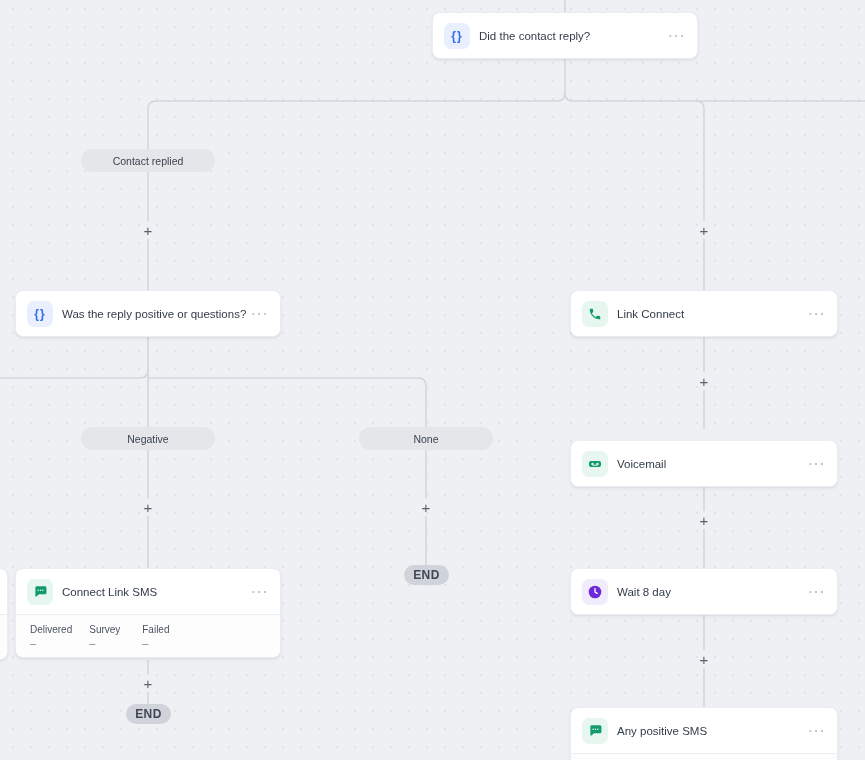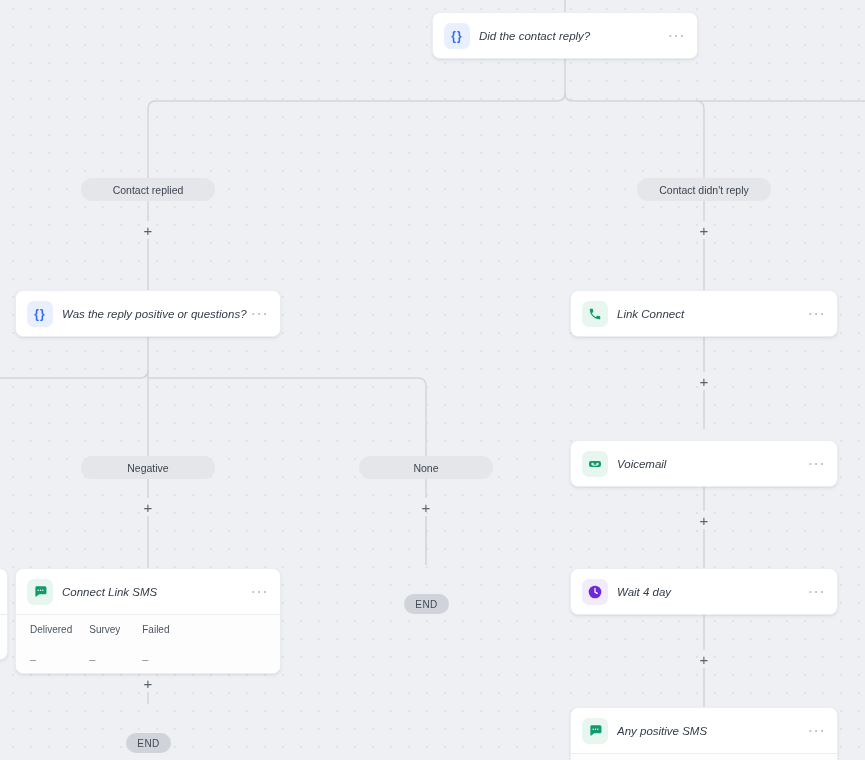--- a/index.html
+++ b/index.html
@@ -20,38 +20,38 @@
     cursor:pointer;
   }
   .node-head { display:flex; align-items:center; height:45px; padding:0 11px; }
   .nicon {
     width:26px; height:26px; border-radius:7px; flex:none; margin-right:9px;
     display:flex; align-items:center; justify-content:center;
   }
   .nicon.blue   { background:#e9effc; color:#2e6bf0; font-weight:700; font-size:12px; letter-spacing:1px; }
   .nicon.green  { background:#e7f6ee; }
   .nicon.purple { background:#f1ecfc; }
-  .ntitle { flex:1; font-size:11.5px; color:#333c49; white-space:nowrap; overflow:hidden;font-style:italic; }
+  .ntitle { flex:1; font-size:11.5px; color:#333c49; white-space:nowrap; overflow:hidden; }
   .nmenu  { color:#bfc4cc; font-size:13px; font-weight:700; letter-spacing:1.5px; cursor:pointer; line-height:1; }
 
   .stats {
     display:flex; gap:17px; padding:9px 11px 8px 14px;
     border-top:1px solid #eaedf1; background:#fdfdfe; border-radius:0 0 8px 8px;
   }
-  .stat { display:flex; flex-direction:column; gap:18px; min-width:36px; }
+  .stat { display:flex; flex-direction:column; gap:2px; min-width:36px; }
   .stat-label { font-size:10px; color:#4b5462; }
   .stat-value { font-size:11px; color:#7b8390; }
 
   .pill {
     position:absolute; z-index:2; background:#e4e6e9; border-radius:999px;
     display:flex; align-items:center; justify-content:center;
-    font-size:10.5px; color:#3c4452;margin-top:29px;
+    font-size:10.5px; color:#3c4452;
   }
   .endpill {
-    background:#d0d4da; font-size:10px; font-weight:400; letter-spacing:.4px; color:#3f4754;
+    background:#d0d4da; font-size:12px; font-weight:700; letter-spacing:.4px; color:#3f4754;
   }
   .plus {
     position:absolute; z-index:2; width:18px; height:18px;
     display:flex; align-items:center; justify-content:center;
     color:#59616e; font-size:15px; font-weight:400; cursor:pointer; line-height:1;
   }
   .sliver { overflow:hidden; }
   .sliver .head-space { height:45px; }
   .sliver .stats-space { height:45px; border-top:1px solid #eaedf1; background:#fdfdfe; }
 </style>
@@ -84,21 +84,20 @@
 
   <div class="node" style="left:432px; top:12px; width:266px;">
     <div class="node-head">
       <span class="nicon blue">{}</span>
       <span class="ntitle">Did the contact reply?</span>
       <span class="nmenu">···</span>
     </div>
   </div>
 
   <div class="pill" style="left:81px; top:149px; width:134px; height:23px;">Contact replied</div>
-  <div class="pill" style="left:637px; top:149px; width:134px; height:23px;">Contact didn't reply</div>
 
   <div class="plus" style="left:139px; top:221px;">+</div>
   <div class="plus" style="left:695px; top:221px;">+</div>
   <div class="plus" style="left:695px; top:372px;">+</div>
   <div class="plus" style="left:139px; top:498px;">+</div>
   <div class="plus" style="left:417px; top:498px;">+</div>
   <div class="plus" style="left:695px; top:511px;">+</div>
   <div class="plus" style="left:695px; top:650px;">+</div>
   <div class="plus" style="left:139px; top:674px;">+</div>
 
@@ -181,21 +180,21 @@
   </div>
 
   <div class="node" style="left:570px; top:568px; width:268px;">
     <div class="node-head">
       <span class="nicon purple">
         <svg width="16" height="16" viewBox="0 0 24 24">
             <circle cx="12" cy="12" r="9.5" fill="#6d28d9"></circle>
             <path d="M12 6.8v5.2l3.4 2" stroke="#ffffff" stroke-width="2" fill="none" stroke-linecap="round"></path>
           </svg>
       </span>
-      <span class="ntitle">Wait 4 day</span>
+      <span class="ntitle">Wait 8 day</span>
       <span class="nmenu">···</span>
     </div>
   </div>
 
   <div class="pill endpill" style="left:126px; top:704px; width:45px; height:20px;">END</div>
 
   <div class="node" style="left:570px; top:707px; width:268px; height:100px;">
     <div class="node-head">
       <span class="nicon green">
         <svg width="15" height="15" viewBox="0 0 24 24">

